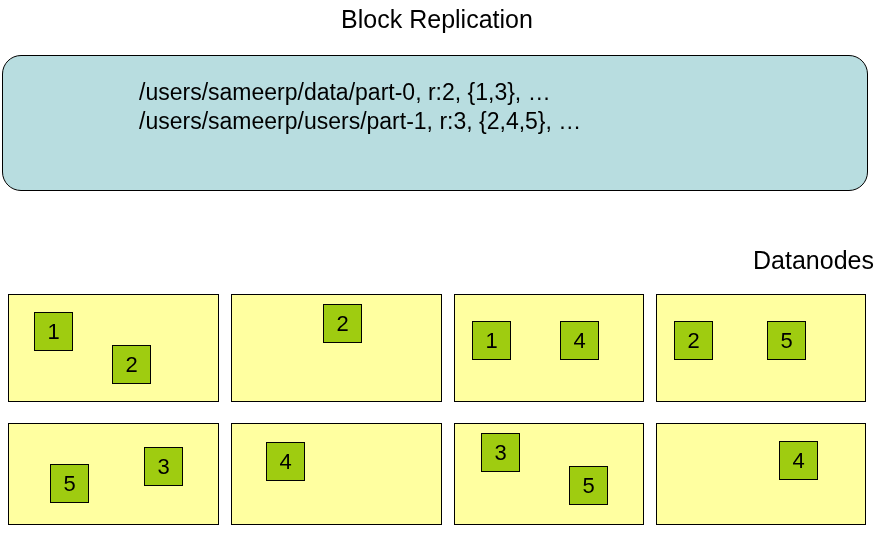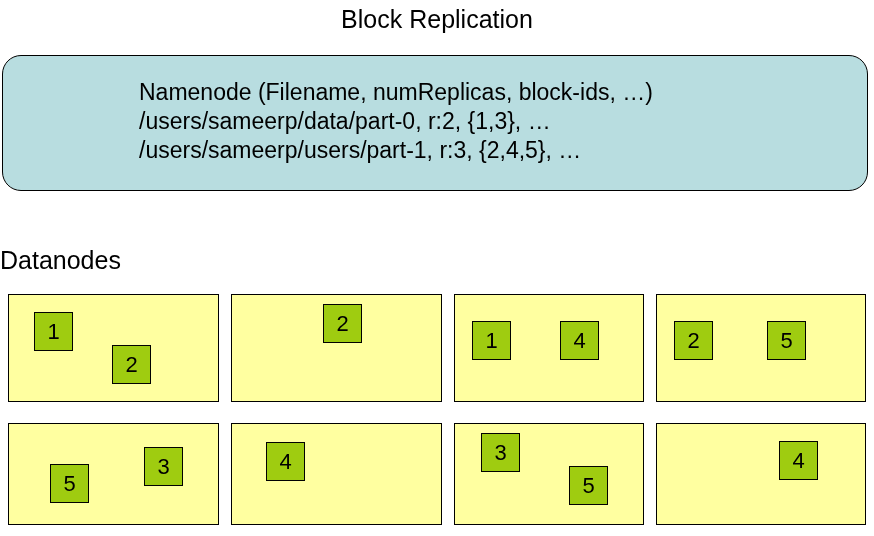--- a/index.html
+++ b/index.html
@@ -52,21 +52,21 @@
     color: #000000;
   }
   .namenode-text div {
     white-space: pre;
   }
   .datanodes-label {
     position: absolute;
     left: 0;
     top: 245px;
     width: 874px;
-    text-align: left;
+    text-align: right;
     font-size: 25px;
     line-height: 30px;
     color: #000000;
   }
   .dn {
     position: absolute;
     background: #ffffa0;
     border: 1.7px solid #000000;
     box-sizing: border-box;
   }
@@ -87,21 +87,20 @@
 </style>
 </head>
 <body>
 
 <div id="canvas">
 
   <div class="title">Block Replication</div>
 
   <div class="namenode-box">
     <div class="namenode-text">
-      <div>Namenode (Filename, numReplicas, block-ids, …)</div>
       <div>/users/sameerp/data/part-0, r:2, {1,3}, …</div>
       <div>/users/sameerp/users/part-1, r:3, {2,4,5}, …</div>
     </div>
   </div>
 
   <div class="datanodes-label">Datanodes</div>
 
   <div id="datanode-layer">
       <div class="dn" style="left: 8px; top: 294px; width: 211px; height: 108px;">
         <div class="block" style="left: 25px; top: 17px;">

